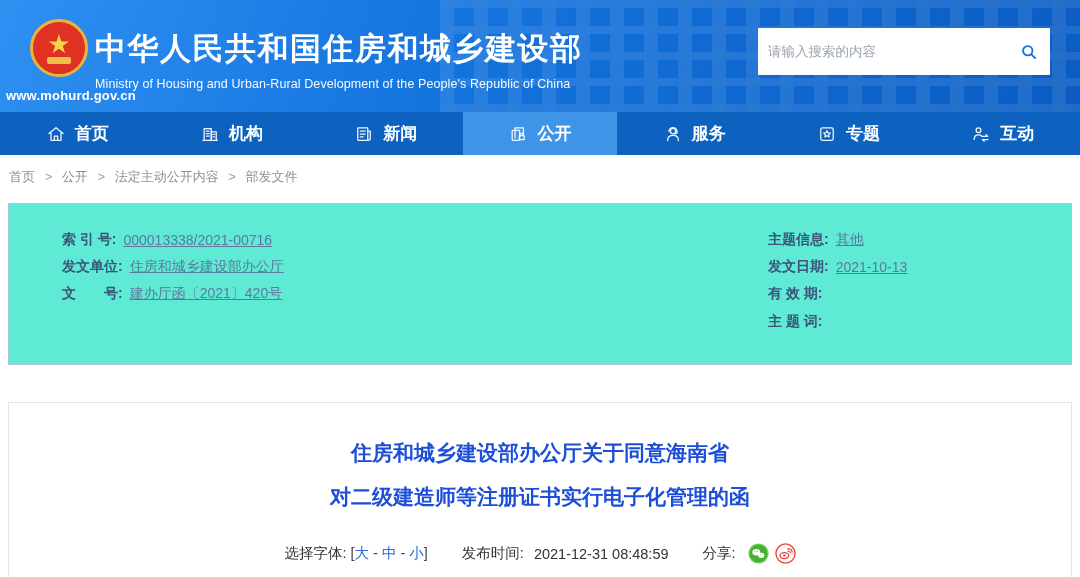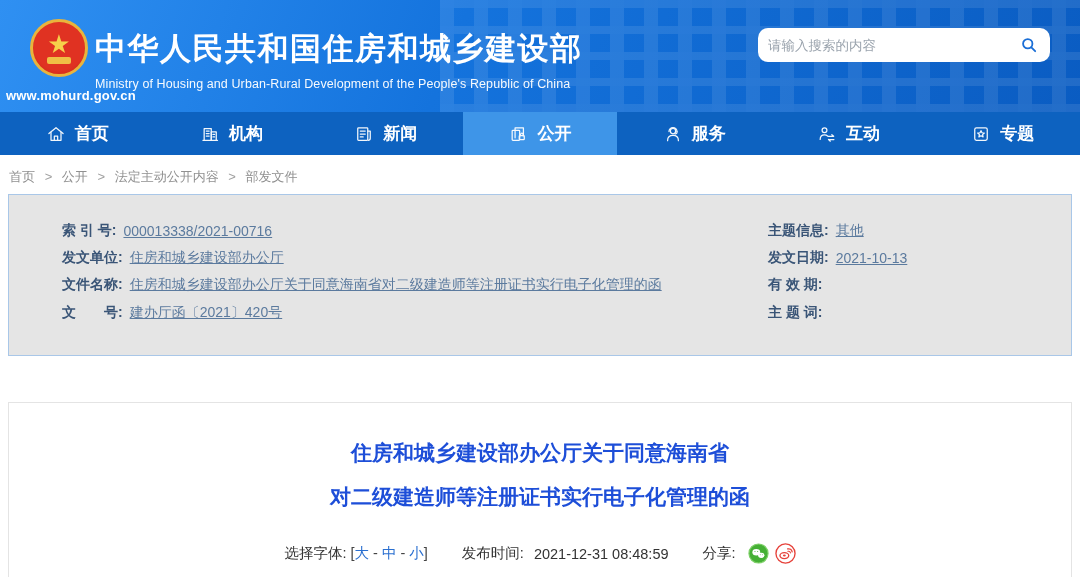--- a/index.html
+++ b/index.html
@@ -19,22 +19,22 @@
     border-radius:50%; background:radial-gradient(circle at 50% 45%, #e03222 64%, #c22213 100%);
     border:3px solid #e9b43c; display:flex; align-items:center; justify-content:center; }
   .emblem::before { content:"★"; color:#f6d14a; font-size:26px; line-height:1; margin-top:-8px; }
   .emblem::after { content:""; position:absolute; left:14px; bottom:10px; width:24px; height:7px;
     background:#f0bf45; border-radius:2px; }
   .site-url { position:absolute; left:6px; top:88px; width:128px; text-align:center;
     color:#fff; font-weight:bold; font-size:13px; letter-spacing:.2px; }
   .title-block { position:absolute; left:95px; top:28px; color:#fff; }
   .title-cn { font-size:31px; font-weight:bold; letter-spacing:1.5px; }
   .title-en { font-size:12.5px; margin-top:7px; letter-spacing:.1px; opacity:.96; }
-  .search-box { position:absolute; left:758px; top:28px; width:292px; height:34px;
-    background:#fff; border-radius:10px; display:flex; align-items:center; padding:0 10px; }
+  .search-box { position:absolute; left:758px; top:28px; width:292px; height:47px;
+    background:#fff; border-radius:1px; display:flex; align-items:center; padding:0 10px; }
   .search-box input { flex:1; border:none; outline:none; font-size:13.5px; color:#333;
     font-family:inherit; background:transparent; }
   .search-box input::placeholder { color:#9aa3ad; }
   .search-btn { width:22px; height:22px; border:none; background:transparent; cursor:pointer;
     display:flex; align-items:center; justify-content:center; }
 
   
   .nav { position:absolute; left:0; top:112px; width:1080px; height:43px;
     background:#0d62c0; display:flex; }
   .nav-item { flex:1; display:flex; align-items:center; justify-content:center;
@@ -42,22 +42,22 @@
   .nav-item.active { background:#3e95e8; }
   .nav-item svg { width:20px; height:20px; stroke:#fff; fill:none;
     stroke-width:1.5; stroke-linecap:round; stroke-linejoin:round; opacity:.95; }
 
   
   .breadcrumb { position:absolute; left:9px; top:168px; font-size:13px; color:#909090;text-align:right; }
   .breadcrumb .crumb { color:#909090; cursor:pointer; }
   .breadcrumb .bc-sep { margin:0 6px; color:#a0a0a0; }
 
   
-  .meta-box { position:absolute; left:8px; top:194px; width:1064px; height:162px;
-    background:#e5e5e5; border:1px solid #a9c7e8; padding:22px 0 12px 53px; }
+  .meta-box { position:absolute; left:8px; top:203px; width:1064px; height:162px;
+    background:#5eead4; border:1px solid #a9c7e8; padding:22px 0 12px 53px; }
   .meta-cols { position:relative; width:100%; height:100%; }
   .meta-col-left { position:absolute; left:0; top:0; width:690px; }
   .meta-col-right { position:absolute; left:706px; top:0; width:300px; }
   .meta-row { height:27.4px; display:flex; align-items:center; font-size:14px; white-space:nowrap; }
   .meta-label { font-weight:bold; color:#3a5577; white-space:pre; }
   .meta-value { color:#5b7a9e; margin-left:7px; white-space:pre;text-decoration:underline; }
 
   
   .content-box { position:absolute; left:8px; top:402px; width:1064px; height:200px;
     background:#fff; border:1px solid #e4e4e4; }
@@ -136,32 +136,32 @@
     <svg viewBox="0 0 24 24">
       <circle cx="12" cy="8.5" r="3.2"></circle>
         <path d="M5.5 20 c0-4.2 3-6.3 6.5-6.3 s6.5 2.1 6.5 6.3"></path>
       <path d="M7.2 9 a4.8 4.8 0 0 1 9.6 0"></path>
         <path d="M16.8 9 v1.3 a1.4 1.4 0 0 1 -1.4 1.4 h-1.2"></path>
     </svg>
     <span>服务</span>
   </div>
   <div class="nav-item">
     <svg viewBox="0 0 24 24">
+      <rect x="4.5" y="4.5" width="15" height="15" rx="2"></rect>
+      <path d="M12 8 l1.2 2.5 2.8 .35 -2.1 1.9 .6 2.75 -2.5 -1.45 -2.5 1.45 .6 -2.75 -2.1 -1.9 2.8 -.35 z"></path>
+    </svg>
+    <span>专题</span>
+  </div>
+  <div class="nav-item">
+    <svg viewBox="0 0 24 24">
       <circle cx="9" cy="7.5" r="2.9"></circle>
         <path d="M3.8 18.5 c0-3.6 2.3-5.4 5.2-5.4 1.5 0 2.8 .5 3.7 1.3"></path>
       <path d="M13.5 14.8 h6.5 M17.8 12.8 l2.2 2 M20.3 18.6 h-6.5 M16 20.6 l-2.2 -2"></path>
     </svg>
     <span>互动</span>
-  </div>
-  <div class="nav-item">
-    <svg viewBox="0 0 24 24">
-      <rect x="4.5" y="4.5" width="15" height="15" rx="2"></rect>
-      <path d="M12 8 l1.2 2.5 2.8 .35 -2.1 1.9 .6 2.75 -2.5 -1.45 -2.5 1.45 .6 -2.75 -2.1 -1.9 2.8 -.35 z"></path>
-    </svg>
-    <span>专题</span>
   </div>
 </div>
 
 <div class="breadcrumb">
   <span class="crumb">首页</span>
   <span class="bc-sep">&gt;</span>
   <span class="crumb">公开</span>
   <span class="bc-sep">&gt;</span>
   <span class="crumb">法定主动公开内容</span>
   <span class="bc-sep">&gt;</span>
@@ -171,24 +171,20 @@
 <div class="meta-box">
   <div class="meta-cols">
     <div class="meta-col-left">
       <div class="meta-row">
         <span class="meta-label">索 引 号:</span>
         <span class="meta-value">000013338/2021-00716</span>
       </div>
       <div class="meta-row">
         <span class="meta-label">发文单位:</span>
         <span class="meta-value">住房和城乡建设部办公厅</span>
-      </div>
-      <div class="meta-row">
-        <span class="meta-label">文件名称:</span>
-        <span class="meta-value">住房和城乡建设部办公厅关于同意海南省对二级建造师等注册证书实行电子化管理的函</span>
       </div>
       <div class="meta-row">
         <span class="meta-label">文　　号:</span>
         <span class="meta-value">建办厅函〔2021〕420号</span>
       </div>
     </div>
     <div class="meta-col-right">
       <div class="meta-row">
         <span class="meta-label">主题信息:</span>
         <span class="meta-value">其他</span>

